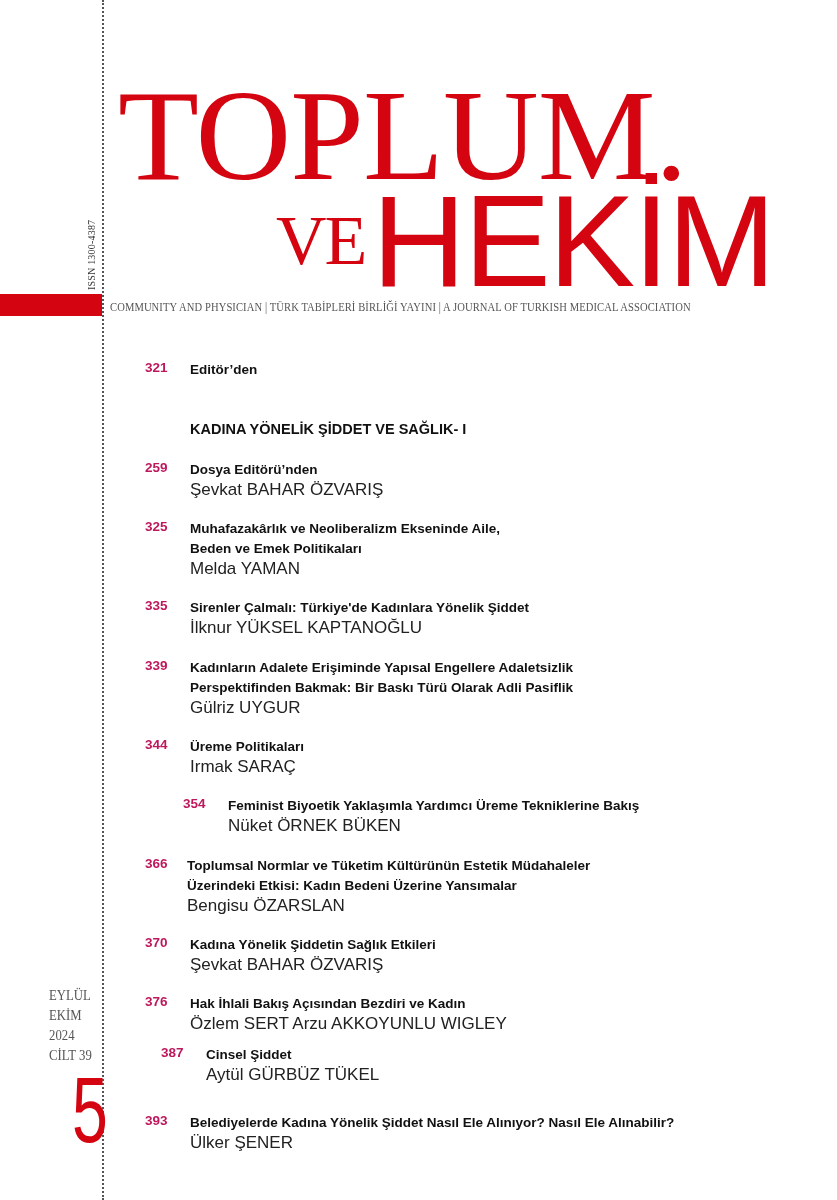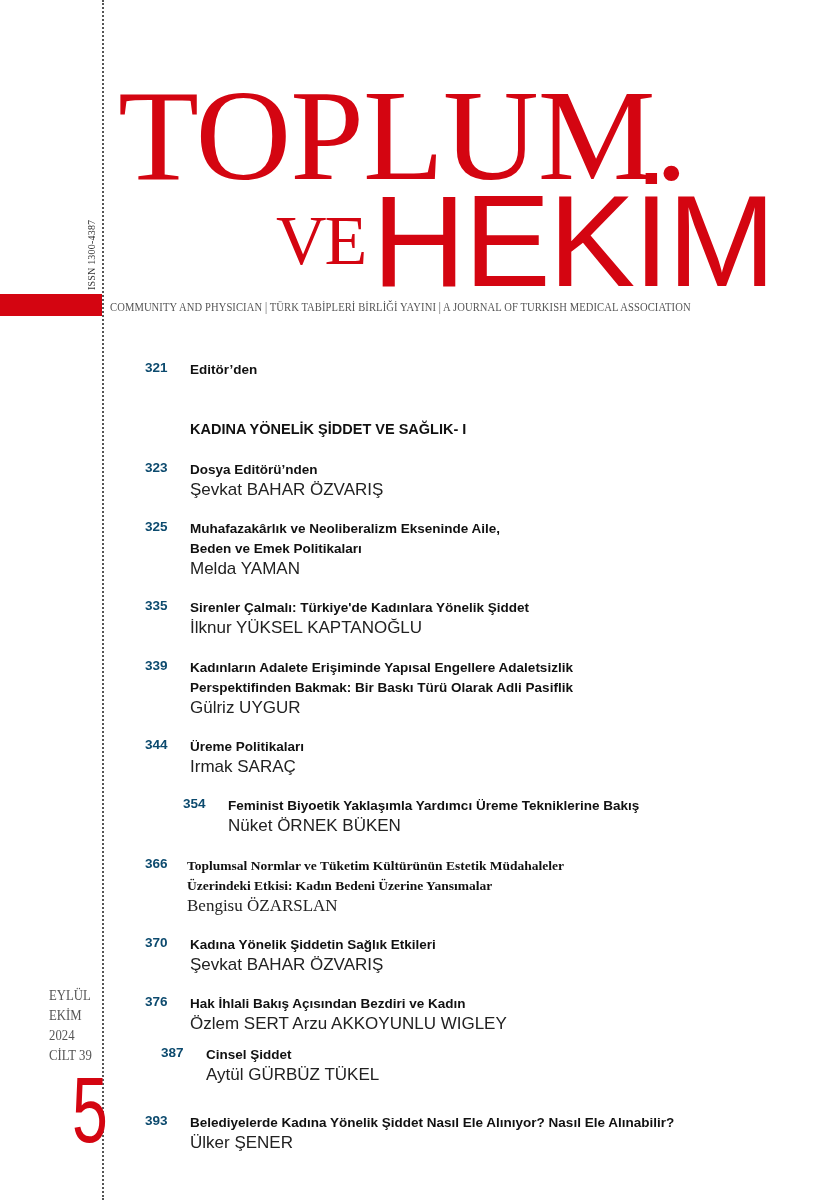--- a/index.html
+++ b/index.html
@@ -58,34 +58,34 @@
     position: absolute; left: 60px; top: 1064px; width: 40px;
     text-align: right;
     font-family: "Liberation Sans", sans-serif; color: #d40511;
     font-size: 92px; line-height: 92px;
     transform: scaleX(0.7); transform-origin: right top;
   }
   .toc { position: absolute; left: 0; top: 0; }
   .toc-entry { position: absolute; left: 145px; width: 640px; }
   .toc-page {
     position: absolute; left: 0; top: 0;
-    font-weight: bold; font-size: 13.5px; color: #0c4a6e;
+    font-weight: bold; font-size: 13.5px; color: #be185d;
   }
   .toc-title {
     margin-left: 45px; font-weight: bold; font-size: 13.5px; color: #111;
     line-height: 20px; white-space: pre-line;
   }
   .toc-author {
     margin-left: 45px; font-size: 17px; color: #222; line-height: 20px;
   }
   .section-heading {
     position: absolute; left: 190px; top: 421px;
     font-weight: bold; font-size: 14.5px; color: #111; white-space: nowrap;
   }
-  .shift { margin-left: 42px !important; font-family: Liberation Serif, serif; }
+  .shift { margin-left: 42px !important; }
 </style>
 </head>
 <body>
 
 <div class="dotted-line"></div>
 <div class="red-bar"></div>
 <div class="issn">ISSN 1300-4387</div>
 
 <div>
   <div class="mast-toplum">TOPLUM.</div>
@@ -105,21 +105,21 @@
 
 <div class="toc">
   <div class="toc-entry" style="top:360px;">
     <span class="toc-page">321</span>
     <div class="toc-title">Editör’den</div>
   </div>
 
   <div class="section-heading">KADINA YÖNELİK ŞİDDET VE SAĞLIK- I</div>
 
   <div class="toc-entry" style="top:460px;">
-    <span class="toc-page">323</span>
+    <span class="toc-page">259</span>
     <div class="toc-title">Dosya Editörü’nden</div>
     <div class="toc-author">Şevkat BAHAR ÖZVARIŞ</div>
   </div>
 
   <div class="toc-entry" style="top:519px;">
     <span class="toc-page">325</span>
     <div class="toc-title">Muhafazakârlık ve Neoliberalizm Ekseninde Aile,
 Beden ve Emek Politikaları</div>
     <div class="toc-author">Melda YAMAN</div>
   </div>

